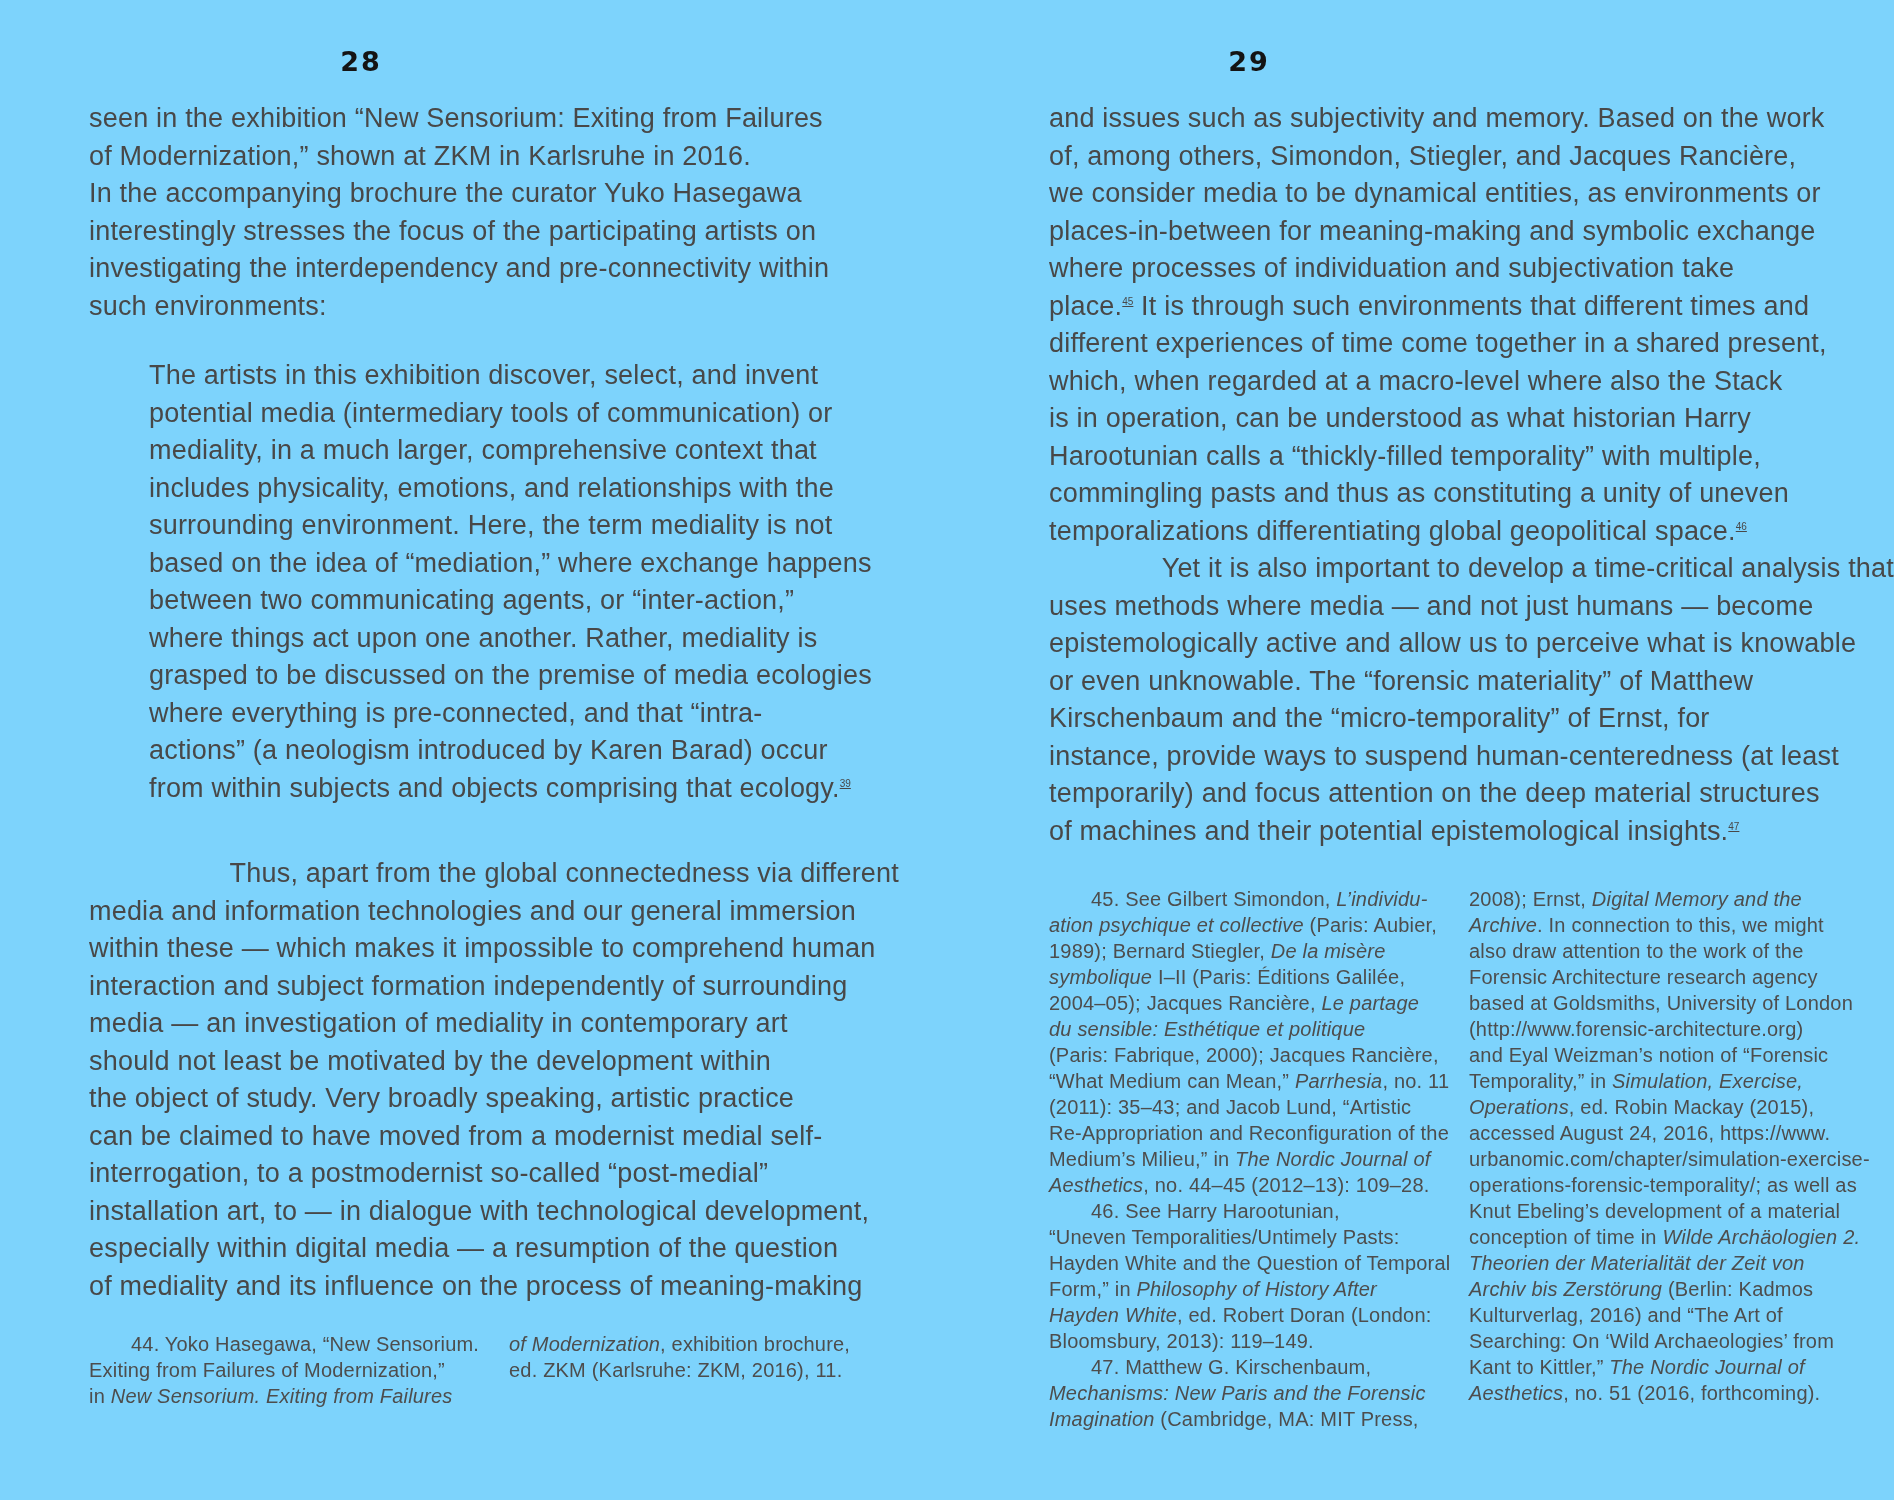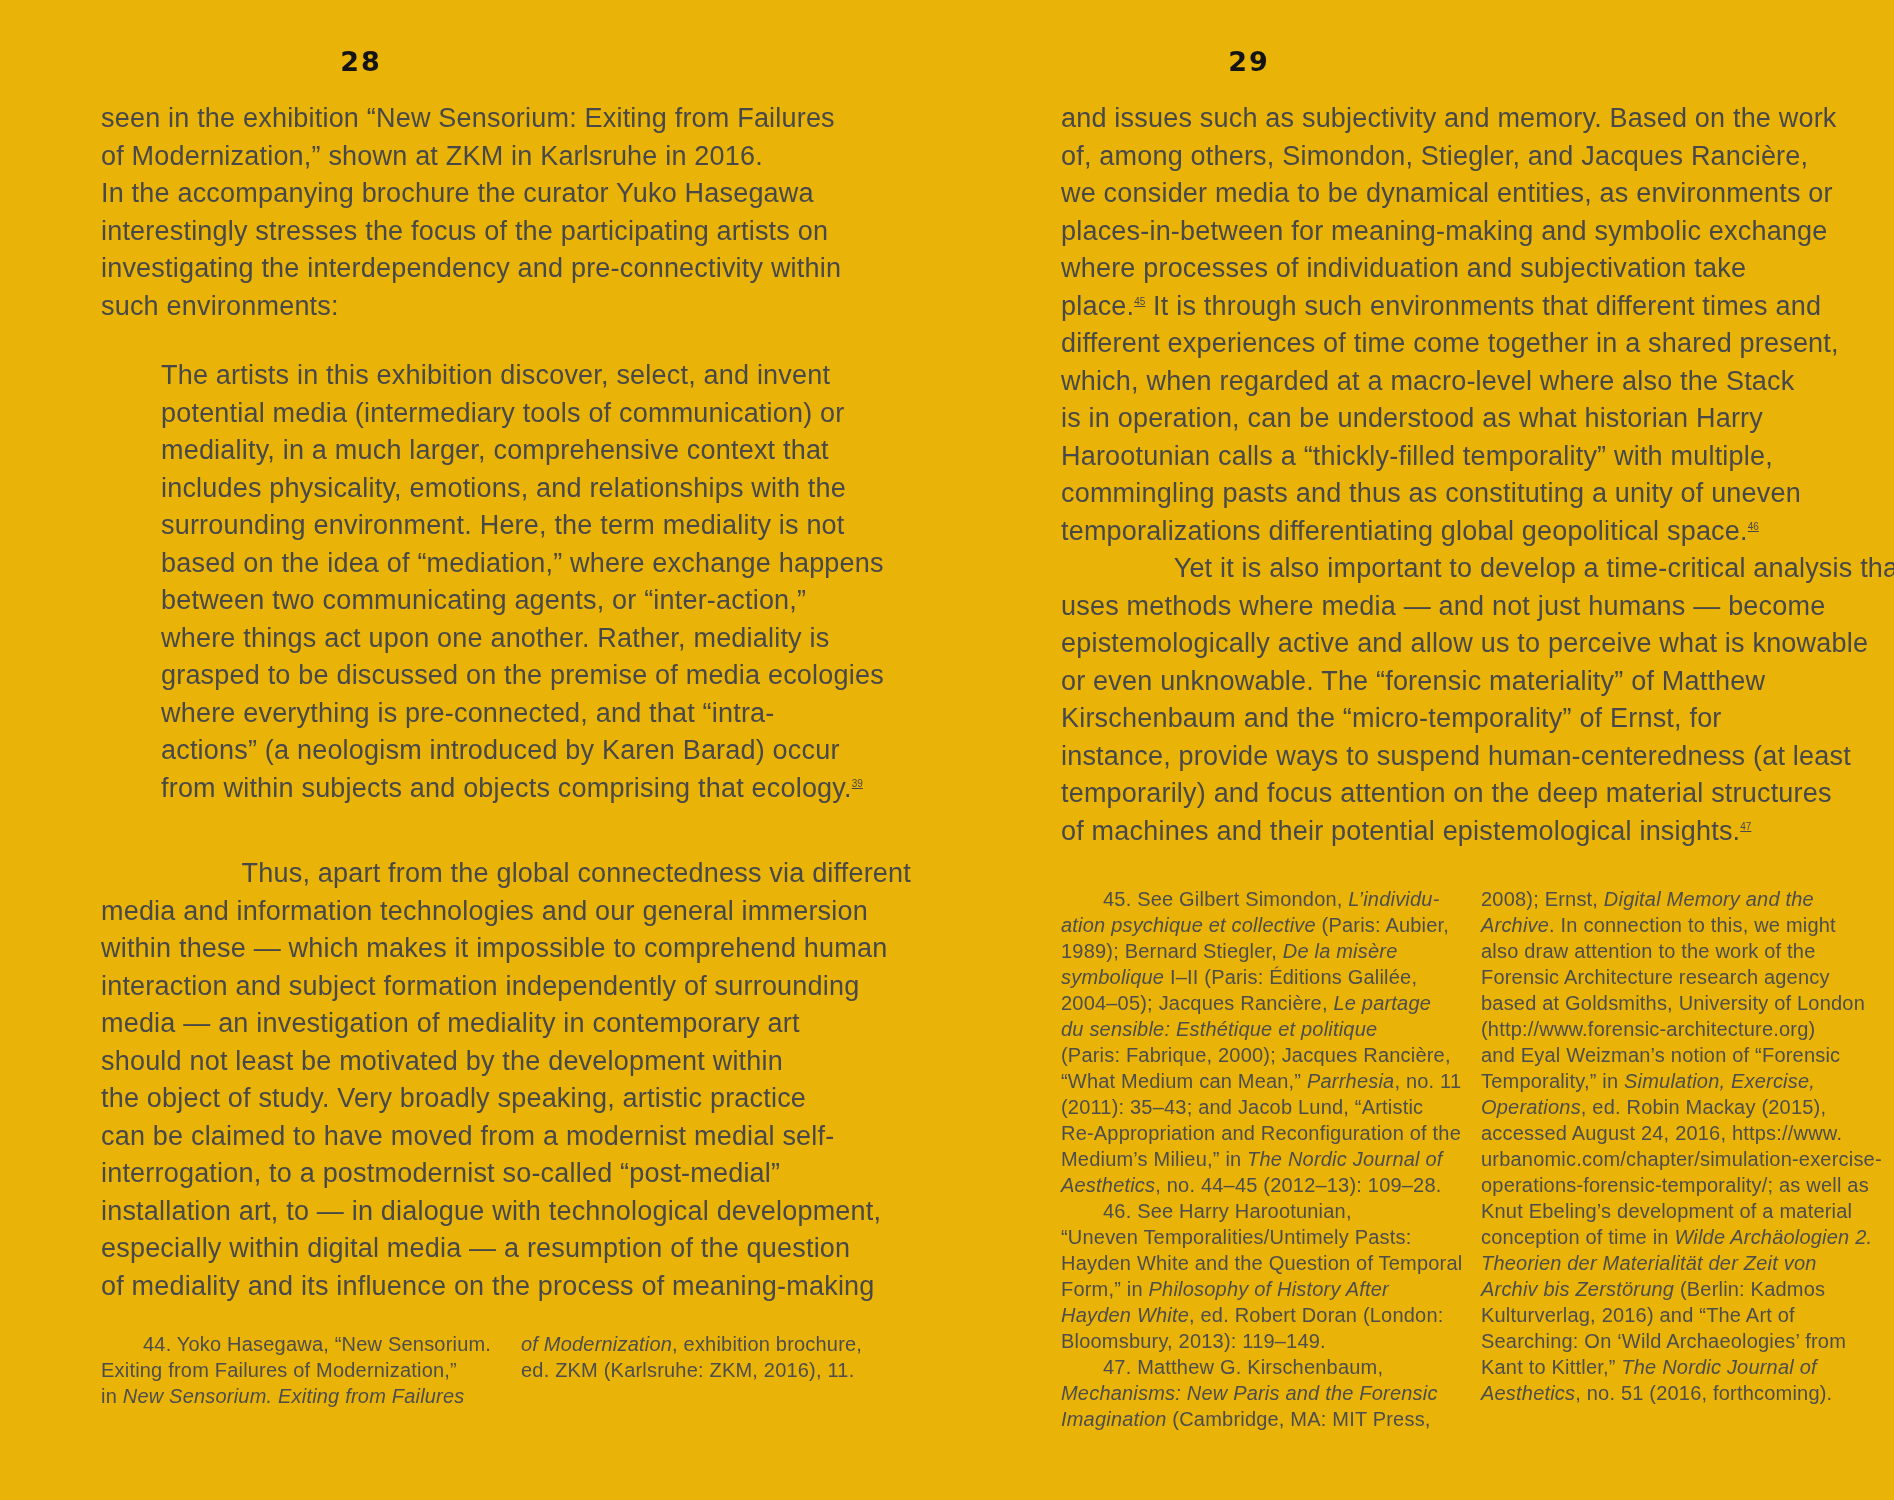--- a/index.html
+++ b/index.html
@@ -1,20 +1,20 @@
 <!DOCTYPE html>
 <html><head>
 <meta charset="utf-8">
 <style>
   html, body { margin: 0; padding: 0; background: #ffffff; }
   .spread {
     position: relative;
     width: 1894px;
     height: 1500px;
-    background: #eab308;
+    background: #7dd3fc;
     overflow: hidden;
     font-family: "Liberation Sans", sans-serif;
   }
   .page { position: absolute; top: 0; height: 1500px; }
   .page-left  { left: 85px;  width: 810px; }
   .page-right { left: 1045px; width: 845px; }
 
   .page-number {
     position: absolute;
     top: 46px;
@@ -25,21 +25,21 @@
     font-weight: 900;
     color: #141414;
     letter-spacing: 2px;
   }
   .page-left  .page-number { left: 216px; }
   .page-right .page-number { left: 144px; }
 
   .body {
     position: absolute;
     top: 100px;
-    left: 16px;
+    left: 4px;
     width: 100%;
     color: #484848;
     font-size: 27px;
     line-height: 37.5px;
     font-weight: 300;
     letter-spacing: 0.2px;
   }
   .line { white-space: nowrap; }
 
   .block.quote { margin: 32px 0 0 60px; }

